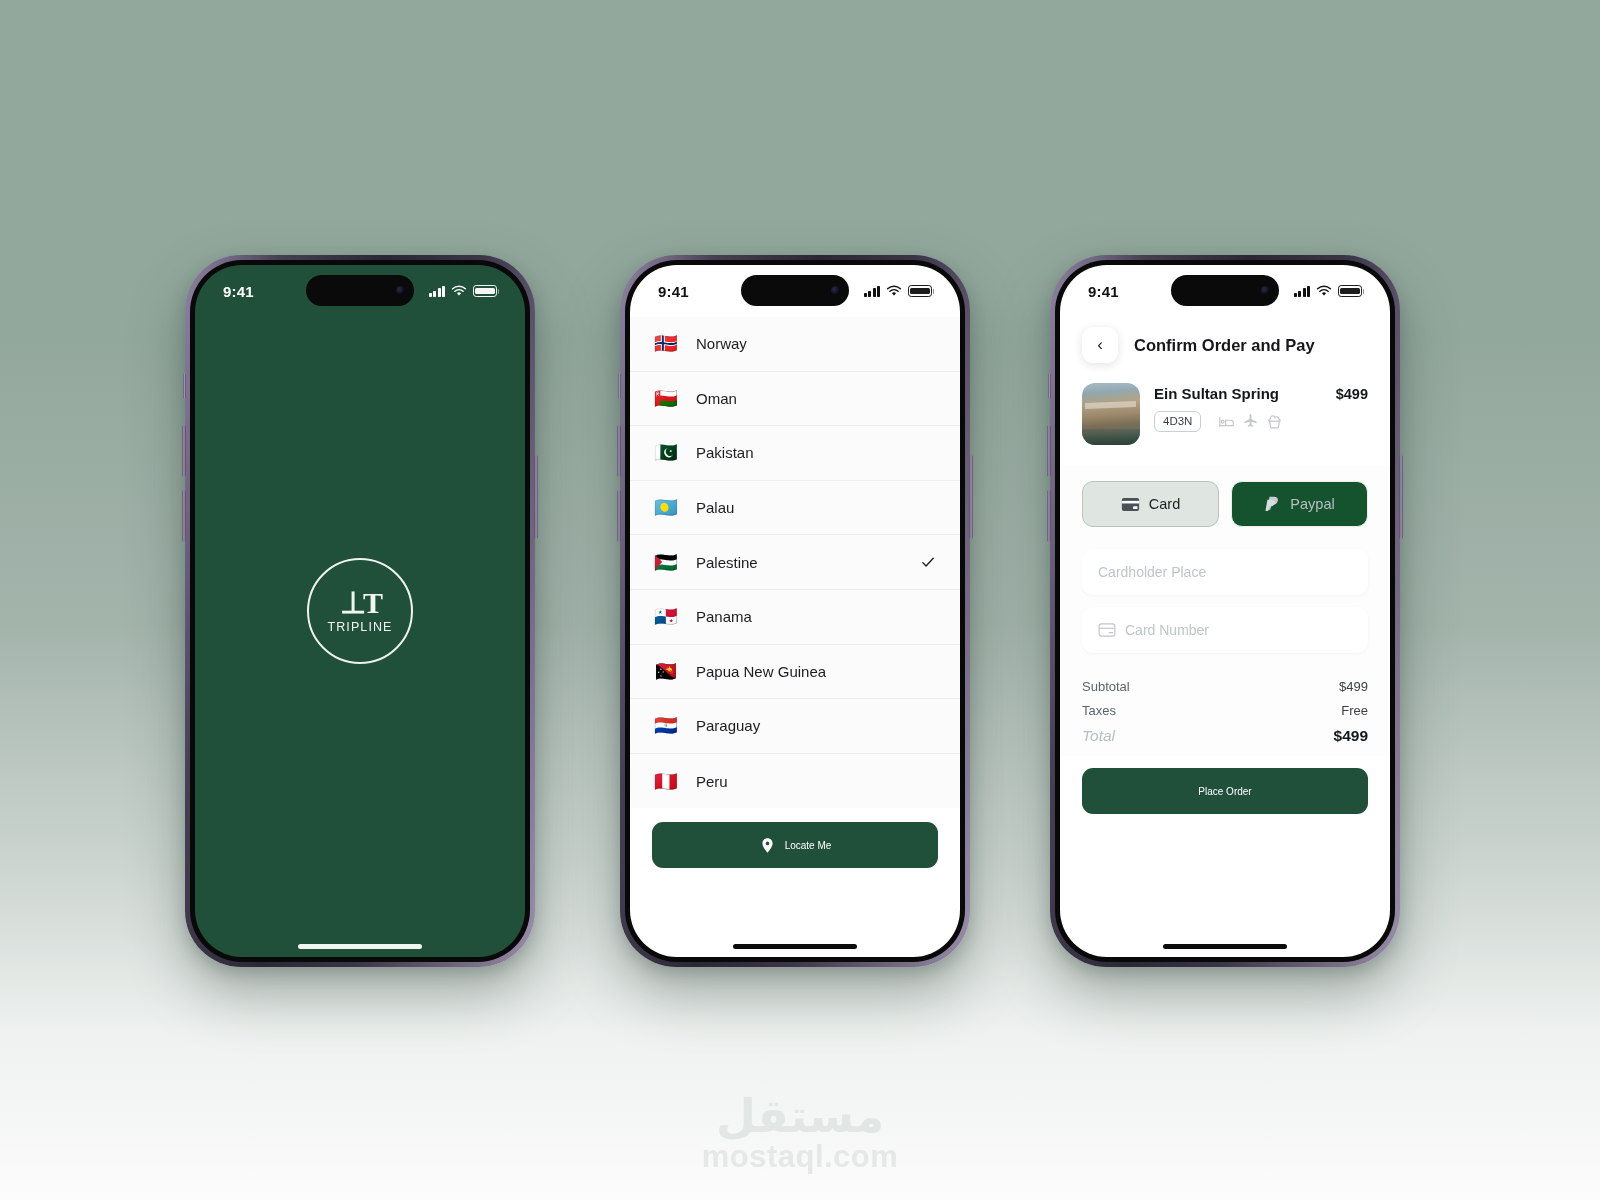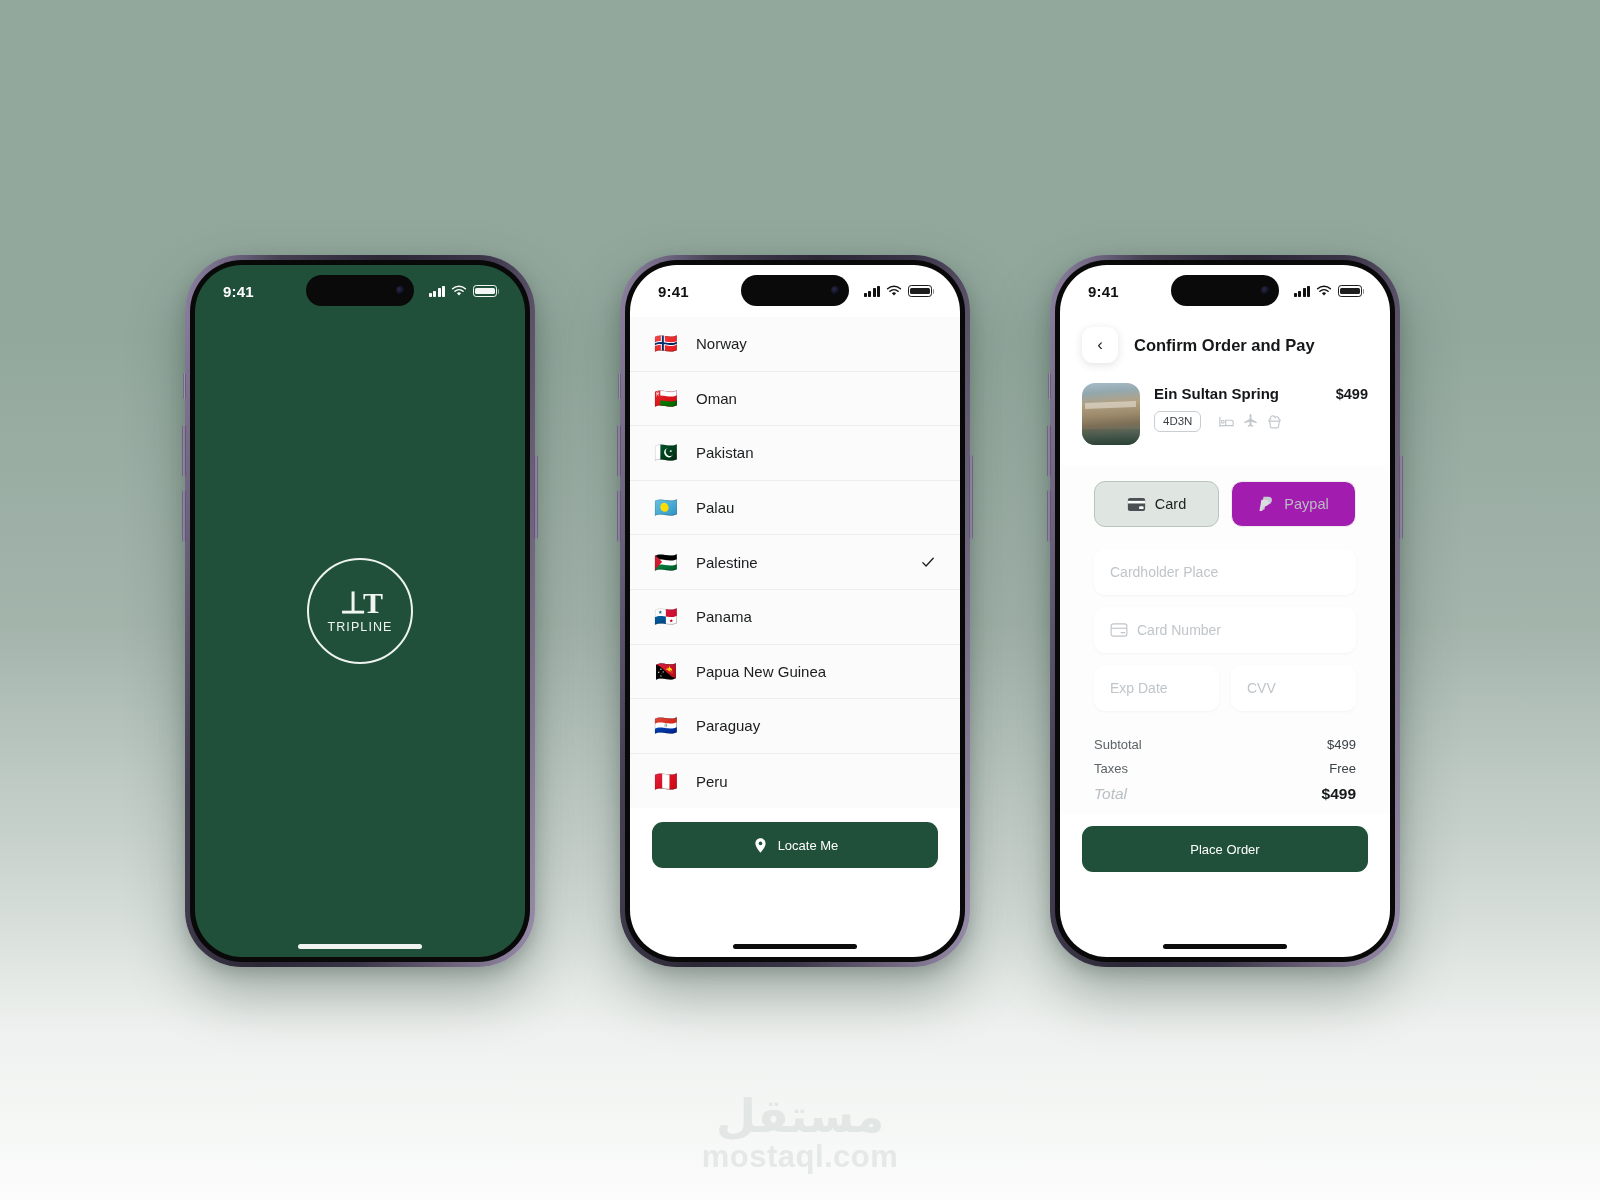--- a/index.html
+++ b/index.html
@@ -106,21 +106,21 @@
     border-bottom:1px solid #eceeed;
   }
   .flag { font-size:19px; width:24px; text-align:center; line-height:1;
           font-family:"DejaVu Sans", sans-serif; }
   .cname { font-size:15px; color:#1b1d1f; }
   .tick { margin-left:auto; width:16px; height:16px; }
   .p2-foot { padding:14px 22px 0; background:#fff; }
   .btn-primary {
     height:46px; border-radius:11px; background:#21503a;
     display:flex; align-items:center; justify-content:center; gap:9px;
-    color:#fff; font-size:13px; font-weight:500; cursor:pointer;
+    color:#fff; font-size:10px; font-weight:500; cursor:pointer;
   }
 
   
   #phone3 { left:1050px; top:255px; }
   #phone3 .statusbar { color:#111; }
   #phone3 .home-ind { background:#0c0c0c; }
   .p3-head { display:flex; align-items:center; gap:16px; padding:10px 22px 16px; }
   .back-btn {
     width:36px; height:36px; border-radius:11px; background:#fff;
     box-shadow:0 2px 9px rgba(30,40,35,.13);
@@ -143,29 +143,29 @@
   .prod-mid { flex:1; padding-top:2px; }
   .prod-name { font-size:15px; font-weight:600; color:#15181a; }
   .prod-meta { display:flex; align-items:center; gap:17px; margin-top:9px; }
   .badge {
     font-size:11.5px; color:#3b4045; border:1px solid #c9ced2;
     border-radius:6px; padding:2.5px 8px; line-height:1.2;
   }
   .mini-icons { display:flex; align-items:center; gap:7px; color:#c2c7cb; }
   .prod-price { font-size:14.5px; font-weight:600; color:#15181a; padding-top:3px; }
 
-  .p3-body { background:#fcfdfc; padding:0 34px; }
+  .p3-body { background:#fcfdfc; padding:0 22px; }
   .paytabs { display:flex; gap:12px; padding:16px 0 0; }
   .paytab {
     flex:1; height:46px; border-radius:11px;
     display:flex; align-items:center; justify-content:center; gap:9px;
     font-size:14.5px; cursor:pointer;
   }
   .paytab.active { background:#dfe6e1; border:1px solid #b9c4bd; color:#1c1f22; }
-  .paytab.idle   { background:#a21caf; border:1px solid #eceeed; color:#b9bec2; }
+  .paytab.idle   { background:#14532d; border:1px solid #eceeed; color:#b9bec2; }
   .fields { margin-top:22px; }
   .field {
     height:46px; background:#fff; border-radius:11px;
     display:flex; align-items:center; gap:9px;
     padding:0 16px; margin-bottom:12px;
     font-size:14px; color:#c0c5c9;
     box-shadow:0 1px 3px rgba(30,50,40,.045);
   }
   .field-row { display:flex; gap:12px; }
   .field-row .field { flex:1; }
@@ -407,28 +407,20 @@
             <span>Cardholder Place</span>
           </div>
           <div class="field">
             <svg width="18" height="14" viewBox="0 0 20 16">
               <rect x="1" y="1" width="18" height="14" rx="2.4" stroke="currentColor" stroke-width="1.3" fill="none"></rect>
               <path d="M1 6h18" stroke="currentColor" stroke-width="1.3"></path>
               <path d="M12.5 11h4" stroke="currentColor" stroke-width="1.3" stroke-linecap="round"></path>
             </svg>
             <span>Card Number</span>
           </div>
-          <div class="field-row">
-            <div class="field">
-              <span>Exp Date</span>
-            </div>
-            <div class="field">
-              <span>CVV</span>
-            </div>
-          </div>
         </div>
 
         <div class="totals">
           <div class="trow">
             <span class="tlabel">Subtotal</span>
             <span class="tval">$499</span>
           </div>
           <div class="trow">
             <span class="tlabel">Taxes</span>
             <span class="tval">Free</span>

